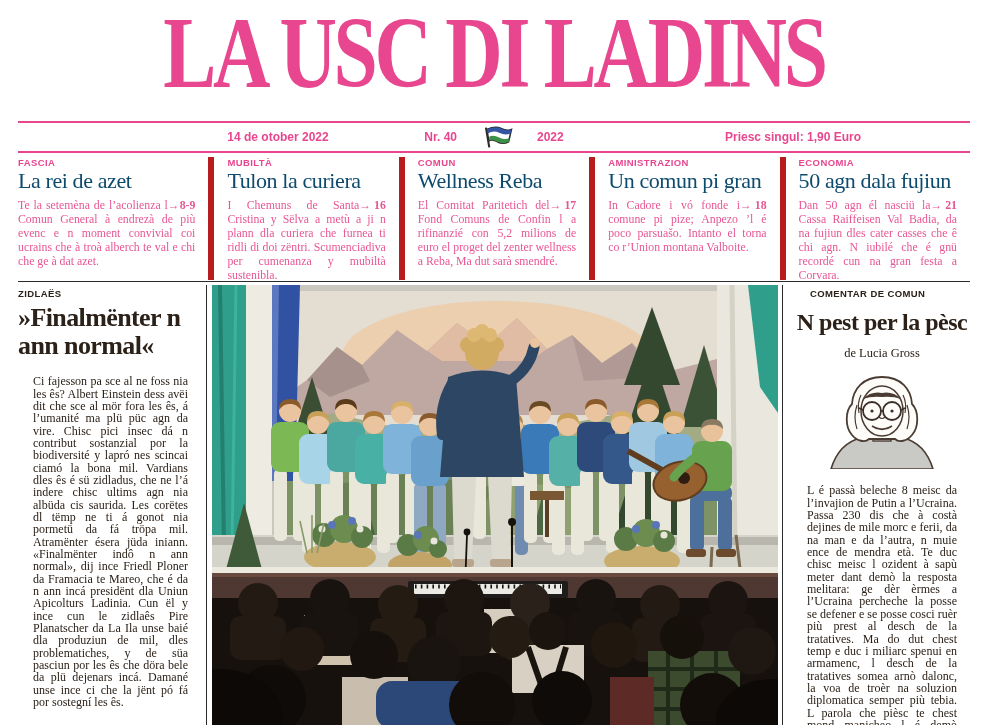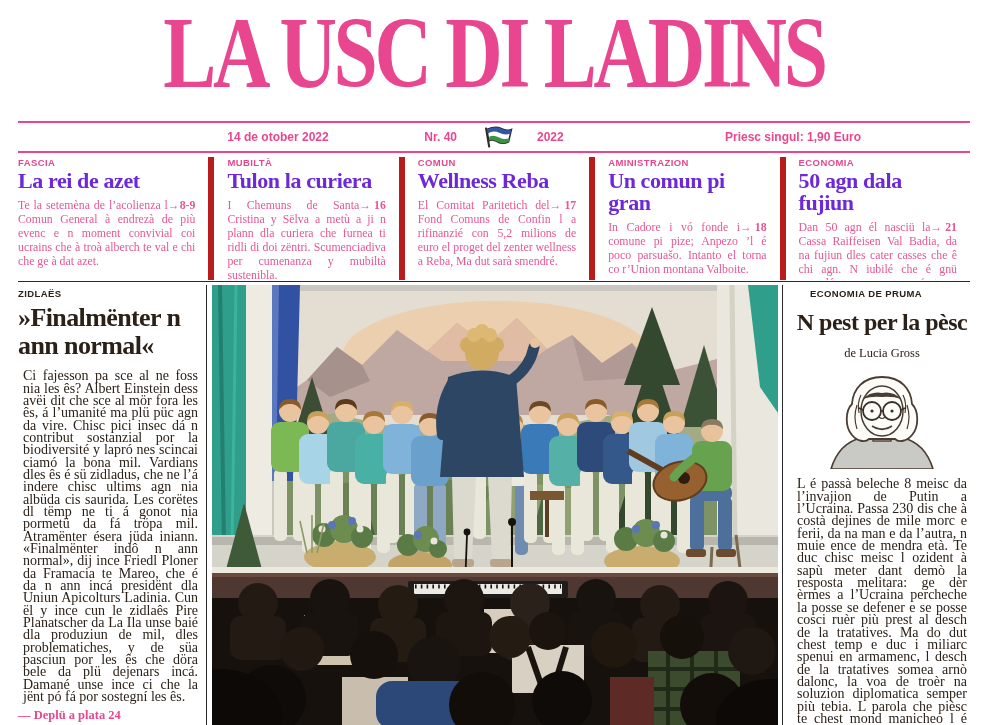--- a/index.html
+++ b/index.html
@@ -24,33 +24,33 @@
   .flagicon{display:block;}
 
   
   .teasers{position:absolute;top:157px;left:18px;right:18px;height:123px;
     display:grid;grid-template-columns:repeat(5,1fr);}
   .teaser{padding-right:13px;overflow:hidden;}
   .teaser + .teaser{border-left:6px solid #b91c1c;padding-left:13px;}
   .kicker{font-family:"Liberation Sans",sans-serif;font-weight:700;font-size:9.5px;
     letter-spacing:.4px;color:#e8478f;}
   .kicker.dark{color:#2b2118;}
-  .t-head{margin:2px 0 7px;font-size:22px;line-height:1;color:#6d28d9;font-weight:700;letter-spacing:-.4px;}
+  .t-head{margin:2px 0 7px;font-size:22px;line-height:1;color:#0c4a6e;font-weight:400;letter-spacing:-.4px;}
   .t-body{margin:0;font-size:11.8px;line-height:13.9px;text-align:justify;color:#e75694;}
   .pageref{float:right;font-weight:700;padding-left:0;}
 
   .rule-black{position:absolute;left:18px;right:18px;top:281px;border-top:1.5px solid #2a2a2a;}
   .vdiv{position:absolute;top:285px;bottom:0;width:1px;background:#2a2a2a;}
   .vdiv-left{left:206px;}
   .vdiv-right{left:782px;}
 
   
   .left-art{position:absolute;left:18px;top:288px;width:185px;}
   .l-head{font-size:26px;line-height:1.08;margin:5px 0 10px;font-weight:700;letter-spacing:-.6px;color:#2b2118;}
-  .body{font-size:14px;line-height:12.35px;text-align:justify;margin:5px;color:#2b2118;}
+  .body{font-size:12px;line-height:12.35px;text-align:justify;margin:15px;color:#2b2118;}
   .more{margin-top:5px;font-weight:700;color:#e8478f;font-size:12.5px;}
   .ambient{margin-top:13px;border-top:1.5px solid #2a2a2a;padding-top:24px;}
   .a-head{font-size:23px;margin:7px 0 0;font-weight:700;letter-spacing:-.5px;color:#2b2118;}
 
   
   .photo{position:absolute;left:212px;top:285px;width:566px;height:440px;margin:0;overflow:hidden;}
   .photo svg{display:block;}
 
   
   .right-art{position:absolute;left:792px;top:288px;width:180px;}
@@ -300,21 +300,21 @@
       <circle cx="350" cy="416" r="30" fill="#0f0b08"></circle>
       <circle cx="500" cy="420" r="32" fill="#120d09"></circle>
       <ellipse cx="8" cy="432" rx="62" ry="48" fill="#0c0906"></ellipse>
       <ellipse cx="560" cy="436" rx="56" ry="42" fill="#0c0906"></ellipse>
     </svg>
   </figure>
 
   <div class="vdiv vdiv-right"></div>
 
   <section class="right-art">
-    <div class="kicker dark r-kicker">ECONOMIA DE PRUMA</div>
+    <div class="kicker dark r-kicker">COMENTAR DE COMUN</div>
     <h2 class="r-head">N pest per la pèsc</h2>
     <p class="byline">de Lucia Gross</p>
     <svg class="avatar" width="126" height="100" viewBox="0 0 126 100" aria-hidden="true">
       <path d="M12 100 Q20 74 42 69 L84 69 Q106 74 114 100 Z" fill="#c9c9c6" stroke="#4a3c32" stroke-width="1.6"></path>
       <rect x="54" y="56" width="18" height="16" fill="#f6f2ec" stroke="#4a3c32" stroke-width="1.4"></rect>
       <path d="M63 8 C44 8 34 20 33 35 C26 42 26 58 33 66 C38 72 46 74 50 70 L76 70 C80 74 88 72 93 66 C100 58 100 42 93 35 C92 20 82 8 63 8 Z" fill="#fdfcf9" stroke="#4a3c32" stroke-width="1.8"></path>
       <path d="M38 36 Q34 48 38 60 M88 36 Q92 48 88 60 M42 26 Q38 34 40 44 M84 26 Q88 34 86 44" stroke="#4a3c32" stroke-width="1.2" fill="none"></path>
       <ellipse cx="63" cy="42" rx="21" ry="25" fill="#fdfcf9" stroke="#4a3c32" stroke-width="1.5"></ellipse>
       <path d="M44 30 Q52 22 63 24 Q74 22 82 30 Q74 27 63 28 Q52 27 44 30 Z" fill="#4a3c32"></path>
       <circle cx="53" cy="42" r="9" fill="none" stroke="#3a2f28" stroke-width="1.8"></circle>

